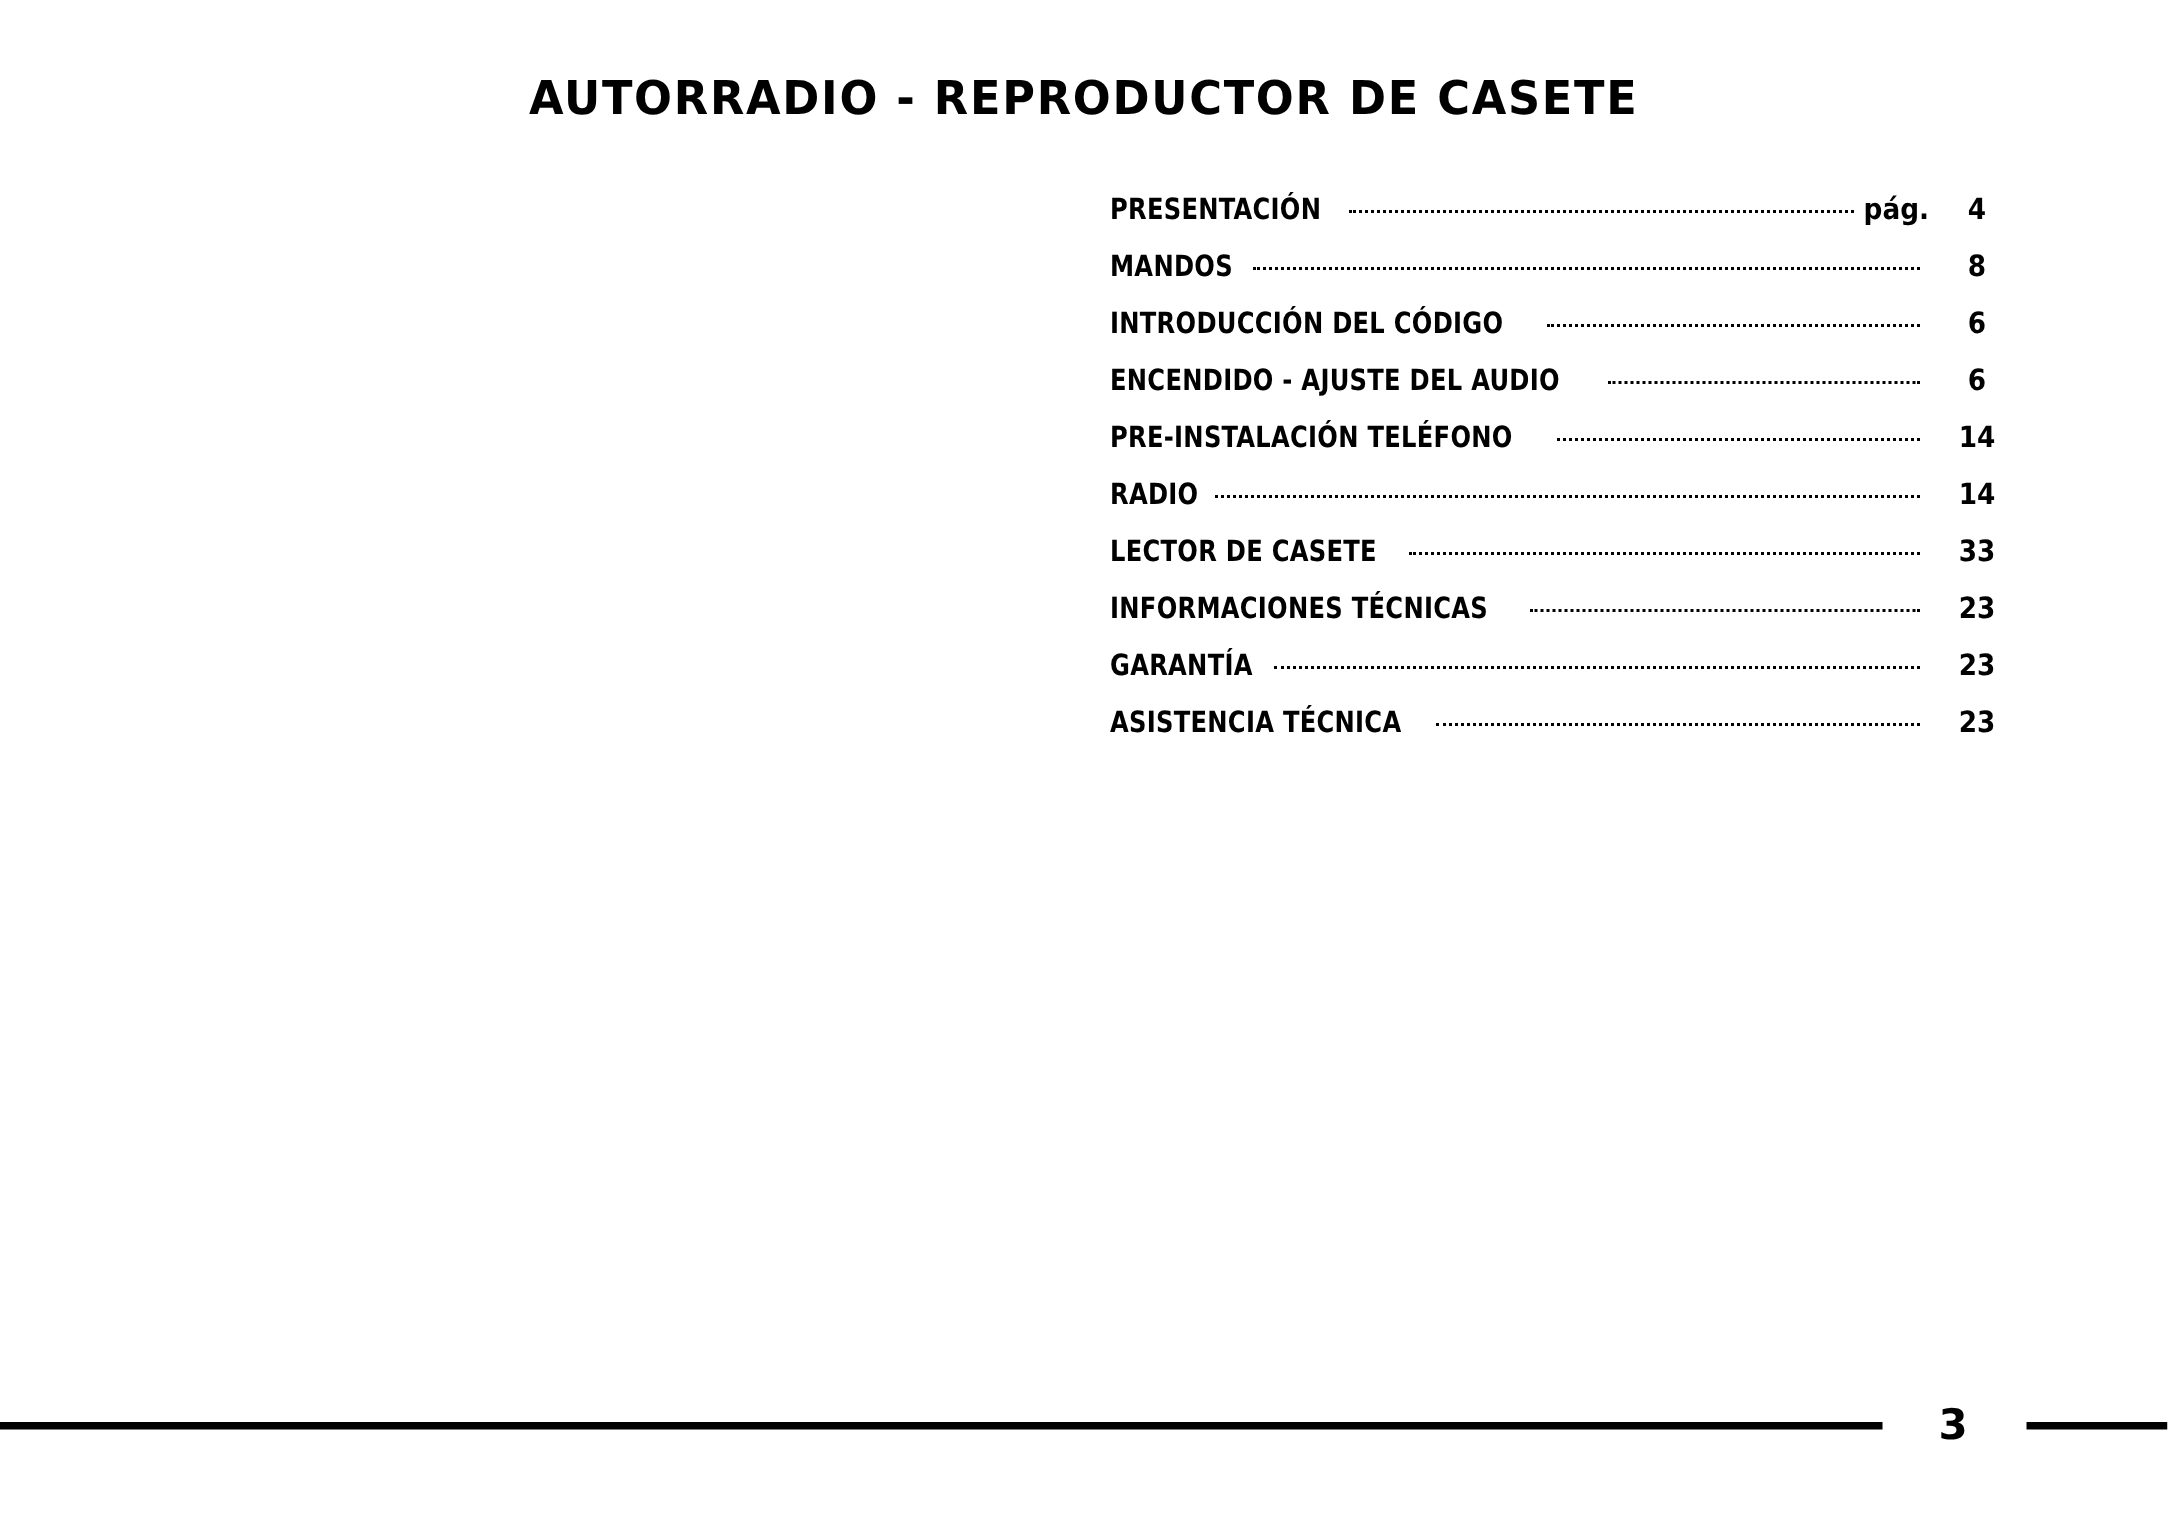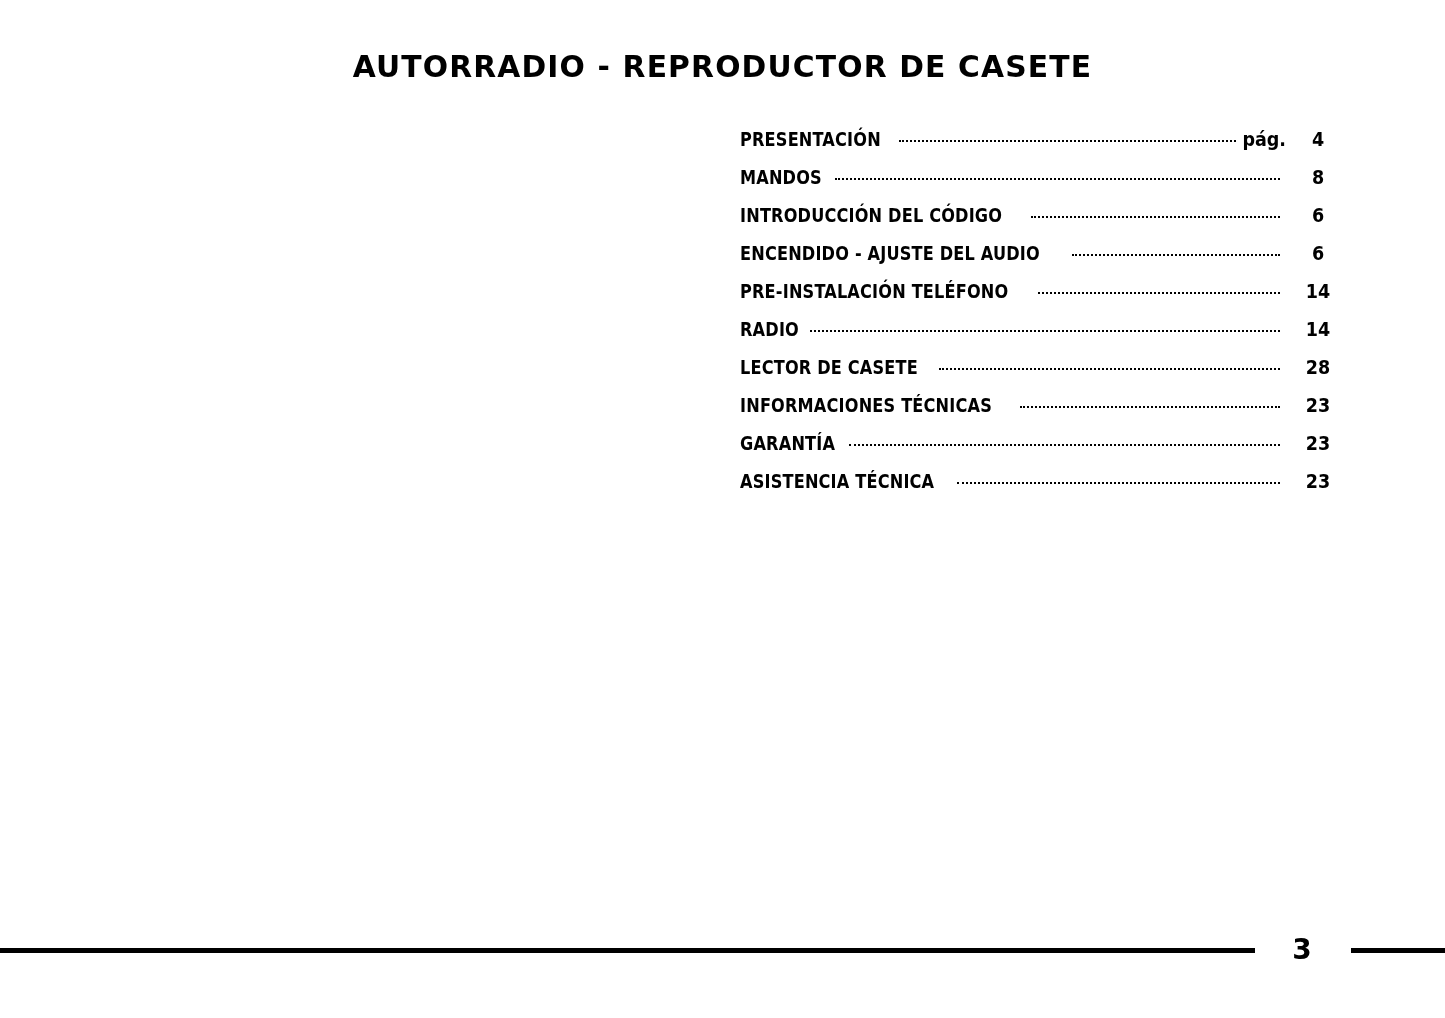--- a/index.html
+++ b/index.html
@@ -170,21 +170,21 @@
       <span class="toc-label">RADIO</span>
       <span class="toc-dots"></span>
       <span class="toc-pag"></span>
       <span class="toc-page">14</span>
     </div>
 
     <div class="toc-row">
       <span class="toc-label">LECTOR DE CASETE</span>
       <span class="toc-dots"></span>
       <span class="toc-pag"></span>
-      <span class="toc-page">28</span>
+      <span class="toc-page">33</span>
     </div>
 
     <div class="toc-row">
       <span class="toc-label">INFORMACIONES TÉCNICAS</span>
       <span class="toc-dots"></span>
       <span class="toc-pag"></span>
       <span class="toc-page">23</span>
     </div>
 
     <div class="toc-row">

